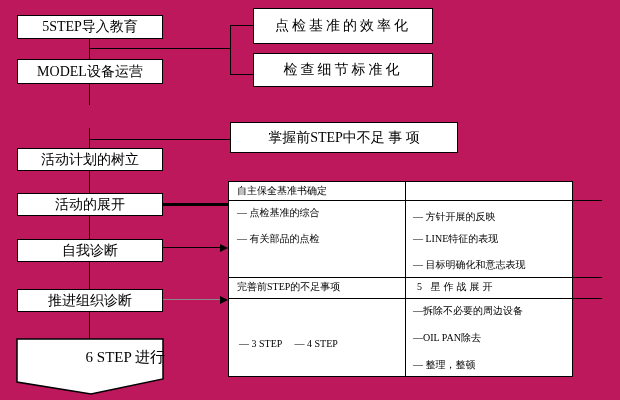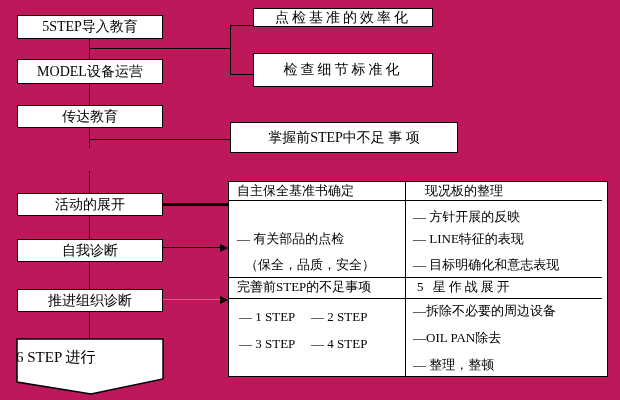--- a/index.html
+++ b/index.html
@@ -17,85 +17,83 @@
   .hline{height:1px;}
   .vline{width:1px;}
   .thick{height:3px;}
   .gray{background:#8a8a8a;}
   .arrowhead{
     position:absolute;width:0;height:0;
     border-top:4px solid transparent;border-bottom:4px solid transparent;
     border-left:8px solid #000;
   }
   .panel{
-    position:absolute;left:228px;top:181px;width:380px;height:196px;
-    border:1px solid #000;box-sizing:border-box;background:#fff;font-size:13px;padding-left:33px;
+    position:absolute;left:228px;top:181px;width:345px;height:196px;
+    border:1px solid #000;box-sizing:border-box;background:#fff;font-size:10px;padding-left:33px;
   }
   .panel .cellline{position:absolute;white-space:nowrap;line-height:16px;}
   .pentagon-wrap{position:absolute;left:16px;top:338px;width:149px;height:58px;}
   .pentagon-label{
-    position:absolute;left:0;top:10px;width:149px;text-align:left;
+    position:absolute;left:0;top:10px;width:149px;text-align:right;
     font-size:15px;
   }
 </style>
 </head>
 <body>
 
 <div id="stage">
 
   <div class="box" style="left:17px;top:15px;width:146px;height:24px;">5STEP导入教育</div>
   <div class="box" style="left:17px;top:59px;width:146px;height:25px;">MODEL设备运营</div>
-  <div class="box" style="left:17px;top:105px;width:146px;height:23px;">传达教育</div>
+  <div class="box" style="left:17px;top:148px;width:146px;height:23px;">活动计划的树立</div>
   <div class="box" style="left:17px;top:193px;width:146px;height:23px;">活动的展开</div>
   <div class="box" style="left:17px;top:239px;width:146px;height:23px;">自我诊断</div>
   <div class="box" style="left:17px;top:289px;width:146px;height:23px;">推进组织诊断</div>
 
   <div class="vline" style="left:89px;top:39px;height:20px;"></div>
   <div class="vline" style="left:89px;top:84px;height:21px;"></div>
   <div class="vline" style="left:89px;top:128px;height:20px;"></div>
   <div class="vline" style="left:89px;top:171px;height:22px;"></div>
   <div class="vline" style="left:89px;top:216px;height:23px;"></div>
   <div class="vline" style="left:89px;top:262px;height:27px;"></div>
   <div class="vline" style="left:89px;top:312px;height:27px;"></div>
 
   <div class="hline" style="left:89px;top:48px;width:141px;"></div>
   <div class="vline" style="left:230px;top:25px;height:50px;"></div>
   <div class="hline" style="left:230px;top:25px;width:23px;"></div>
   <div class="hline" style="left:230px;top:74px;width:23px;"></div>
 
   <div class="hline" style="left:89px;top:139px;width:141px;"></div>
 
-  <div class="box spaced" style="left:253px;top:8px;width:180px;height:19px;">点检基准的效率化</div>
+  <div class="box spaced" style="left:253px;top:8px;width:180px;height:36px;">点检基准的效率化</div>
   <div class="box spaced" style="left:253px;top:53px;width:180px;height:34px;">检查细节标准化</div>
 
   <div class="box" style="left:230px;top:122px;width:228px;height:31px;">掌握前STEP中不足 事 项</div>
 
   <div class="hline thick" style="left:163px;top:203px;width:65px;"></div>
   <div class="hline" style="left:163px;top:247px;width:58px;"></div>
   <div class="arrowhead" style="left:220px;top:244px;"></div>
   <div class="hline gray" style="left:163px;top:299px;width:58px;"></div>
   <div class="arrowhead" style="left:220px;top:296px;"></div>
 
   <div class="panel">
     <div class="vline" style="left:176px;top:0;height:194px;"></div>
     <div class="hline" style="left:0;top:18px;width:373px;"></div>
     <div class="hline" style="left:0;top:95px;width:373px;"></div>
     <div class="hline" style="left:0;top:116px;width:373px;"></div>
 
     <div class="cellline" style="left:8px;top:1px;">自主保全基准书确定</div>
+    <div class="cellline" style="left:8px;top:23px;">— 点检基准的综合</div>
     <div class="cellline" style="left:8px;top:49px;">— 有关部品的点检</div>
-    <div class="cellline" style="left:16px;top:75px;">（保全，品质，安全）</div>
 
-    <div class="cellline" style="left:196px;top:1px;">现况板的整理</div>
     <div class="cellline" style="left:184px;top:27px;">— 方针开展的反映</div>
     <div class="cellline" style="left:184px;top:49px;">— LINE特征的表现</div>
     <div class="cellline" style="left:184px;top:75px;">— 目标明确化和意志表现</div>
 
     <div class="cellline" style="left:8px;top:97px;">完善前STEP的不足事项</div>
-    <div class="cellline" style="left:10px;top:127px;">— 1 STEP　 — 2 STEP</div>
     <div class="cellline" style="left:10px;top:154px;">— 3 STEP　 — 4 STEP</div>
 
     <div class="cellline spaced" style="left:188px;top:97px;">5 星作战展开</div>
     <div class="cellline" style="left:184px;top:121px;">—拆除不必要的周边设备</div>
     <div class="cellline" style="left:184px;top:148px;">—OIL PAN除去</div>
     <div class="cellline" style="left:184px;top:175px;">— 整理，整顿</div>
   </div>
 
   <div class="pentagon-wrap">
     <svg width="149" height="58" viewBox="0 0 149 58">

